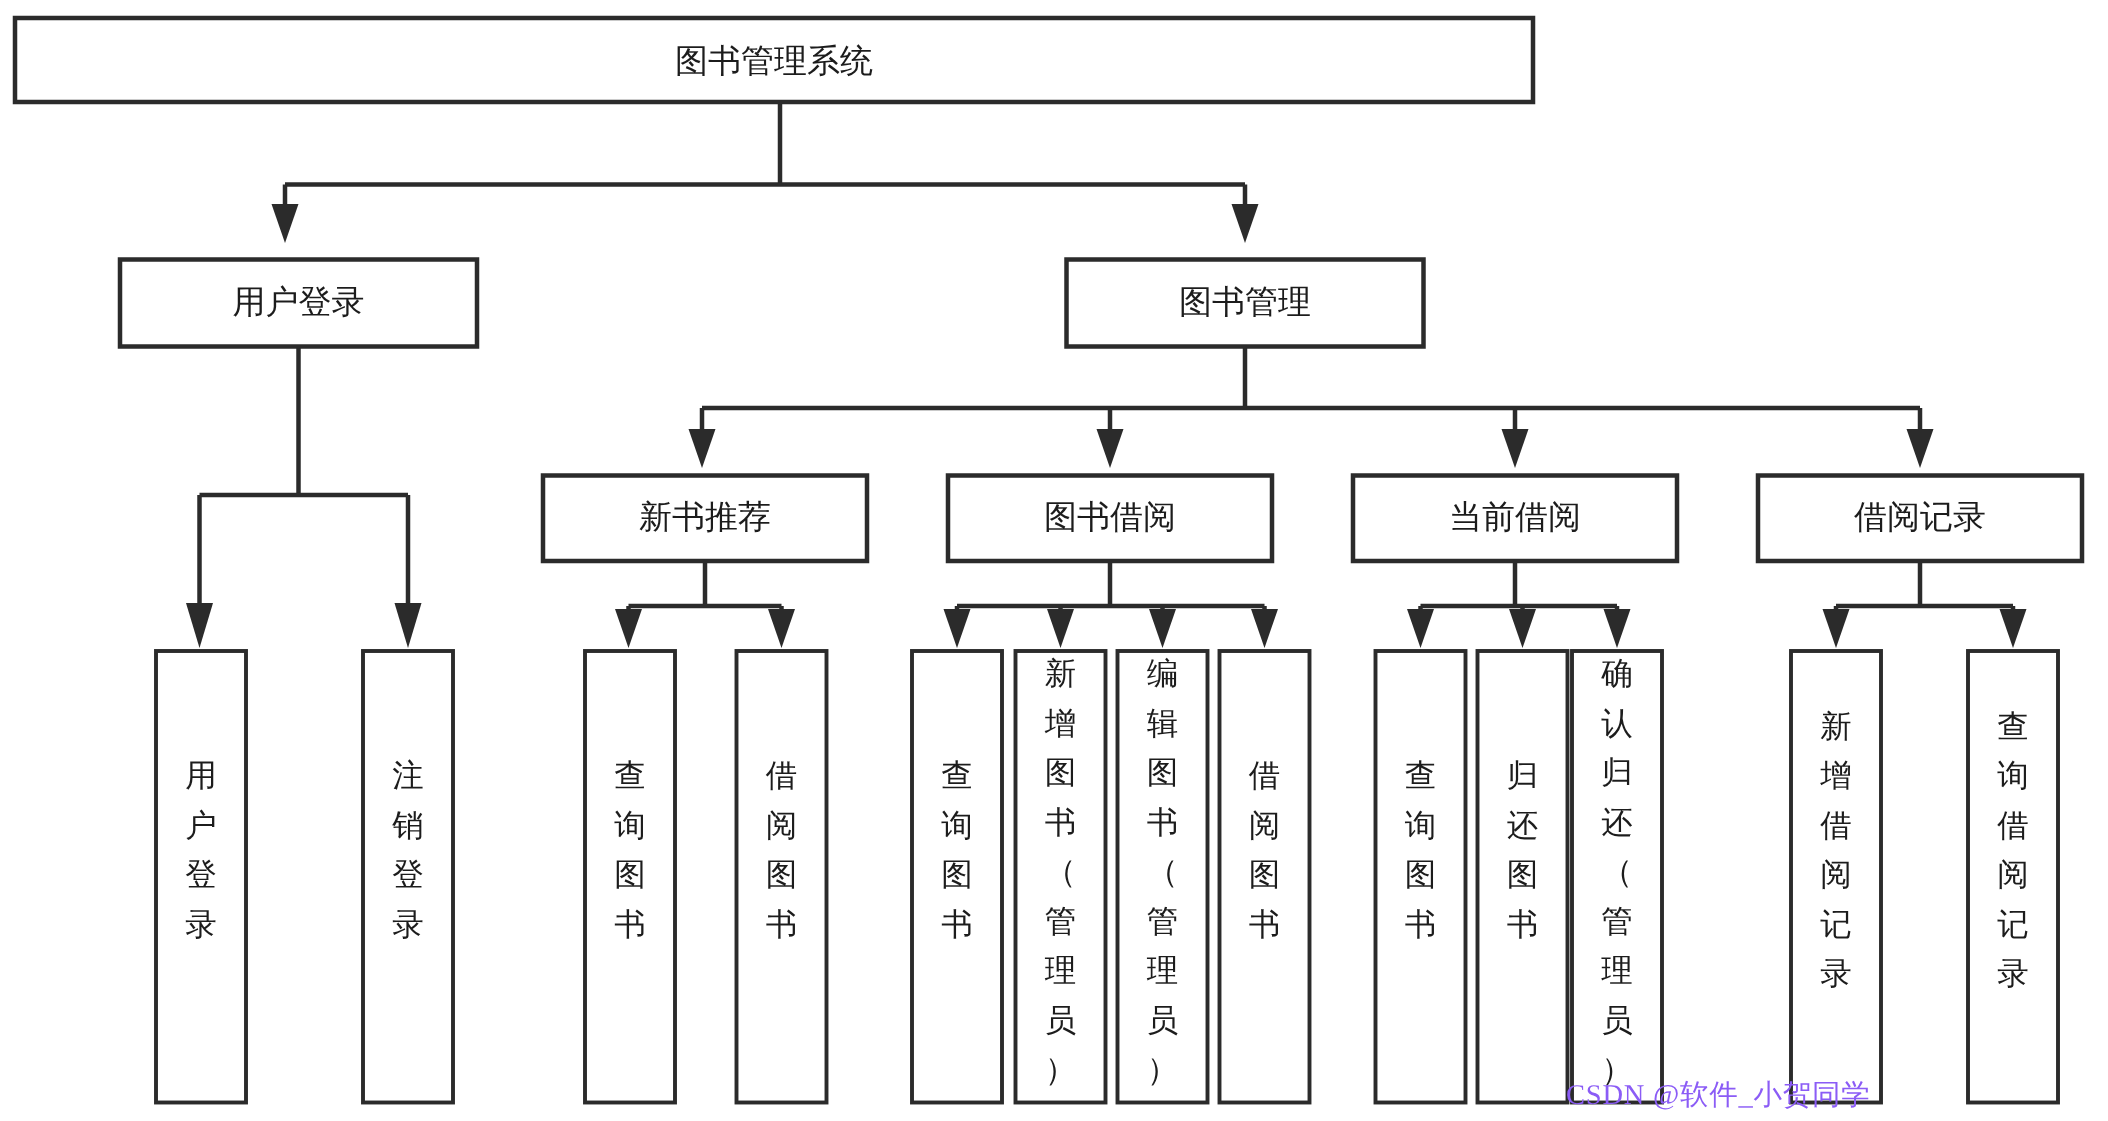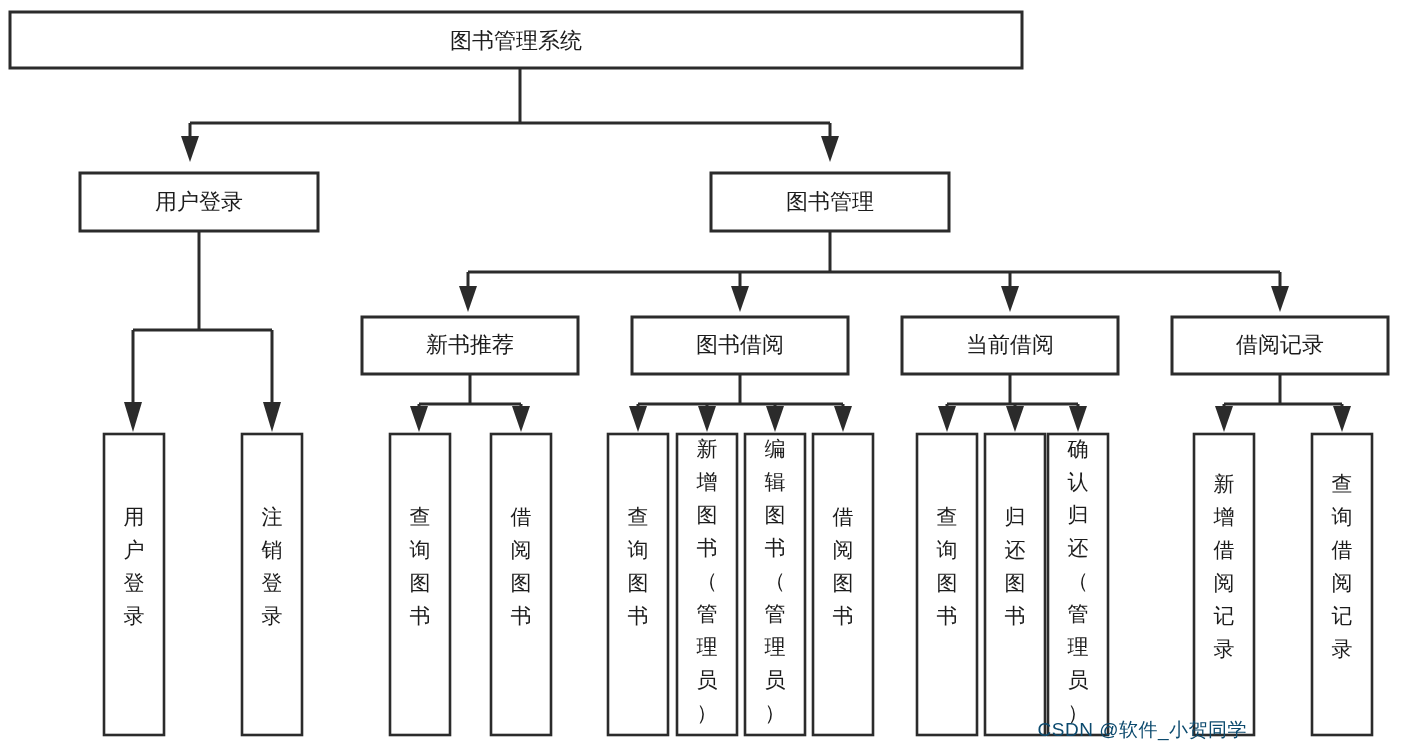--- a/index.html
+++ b/index.html
@@ -55,23 +55,23 @@
   .node-label-v {
     font-family: "Liberation Sans", "DejaVu Sans", sans-serif;
     font-size: 21px;
     fill: #1c1c1c;
     text-anchor: middle;
   }
   .watermark {
     position: absolute;
     right: 10px;
     bottom: 4px;
-    font-family: Liberation Sans, sans-serif;
+    font-family: Liberation Serif, serif;
     font-size: 19px;
-    color: #0c4a6e;
+    color: #8b5cf6;
     letter-spacing: 0.5px;
     white-space: nowrap;
     user-select: none;
     pointer-events: none;
   }
 </style>
 </head>
 <body>
 
 <div id="diagram-root">

